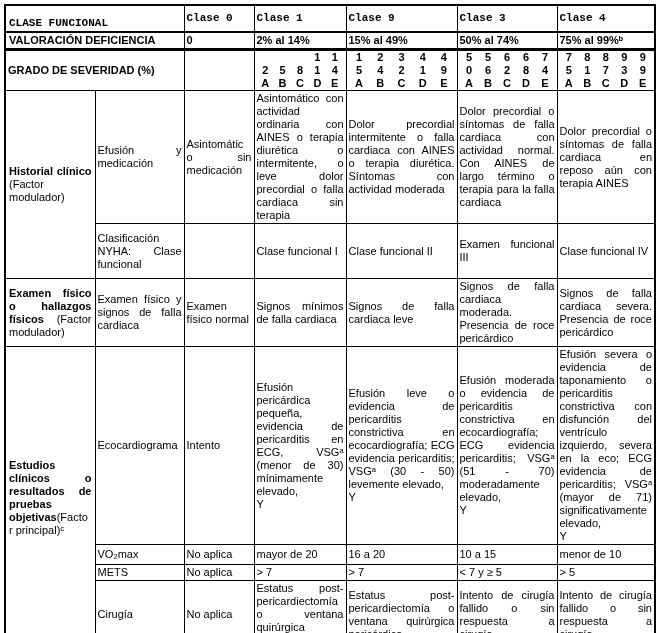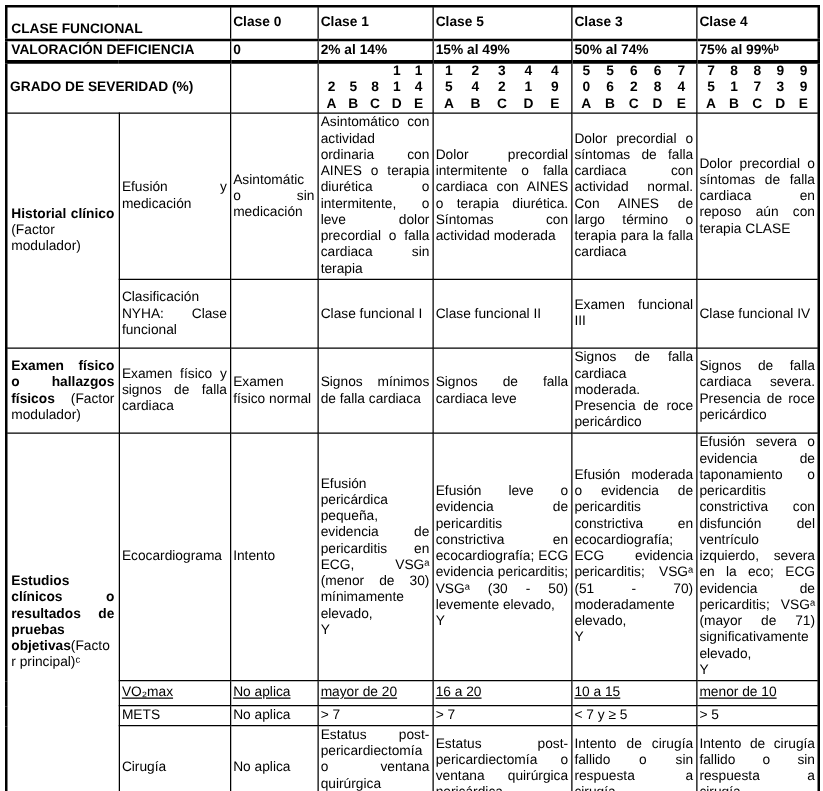--- a/index.html
+++ b/index.html
@@ -15,25 +15,25 @@
   }
   td{
     border:1px solid #000;padding:1px 2px;vertical-align:middle;
     overflow-wrap:anywhere;word-wrap:break-word;
   }
   .j{text-align:justify;margin-top:22px;}
   .c{text-align:left;}
   .b{font-weight:bold;}
   .vb{vertical-align:bottom;}
   .pre{white-space:pre-wrap;}
-  tr.hr1 td{border-bottom-width:2px;}
+  tr.hr1 td{border-bottom-width:2px;font-family:Liberation Mono, monospace;}
   tr.hr2 td{border-bottom-width:3px;}
   tr.r1{height:27px;} tr.r2{height:16px;margin-top:40px;} tr.r3{height:39px;}
   tr.r4{height:126px;} tr.r5{height:55px;} tr.r6{height:66px;}
-  tr.r7{height:188px;} tr.r8{height:20px;text-decoration:underline;} tr.r9{height:15px;}
+  tr.r7{height:188px;} tr.r8{height:20px;} tr.r9{height:15px;}
   tr.r10{height:60px;}
   td.sev{padding:0 2px;vertical-align:bottom;}
   .sevrow{
     display:grid;grid-template-columns:repeat(5,1fr);
     font-weight:bold;text-align:center;line-height:13px;min-height:13px;
   }
   .grp{padding-left:3px;padding-right:3px;}
 </style>
 </head>
 <body>
@@ -48,21 +48,21 @@
         <col style="width:111px">
         <col style="width:100px">
         <col style="width:98px">
   </colgroup>
 
   <tbody>
         <tr class="r1 hr1">
     <td colspan="2" class="b vb grp">CLASE FUNCIONAL</td>
     <td class="c b">Clase 0</td>
     <td class="c b">Clase 1</td>
-    <td class="c b">Clase 5</td>
+    <td class="c b">Clase 9</td>
     <td class="c b">Clase 3</td>
     <td class="c b">Clase 4</td>
   </tr>
 
   <tr class="r2 hr2">
     <td colspan="2" class="b grp">VALORACIÓN DEFICIENCIA</td>
     <td class="c b">0</td>
     <td class="c b">2% al 14%</td>
     <td class="c b">15% al 49%</td>
     <td class="c b">50% al 74%</td>
@@ -168,21 +168,21 @@
 
   <tr class="r4">
     <td rowspan="2" class="j grp">
       <span class="b">Historial clínico</span><span> (Factor modulador)</span>
     </td>
     <td class="j">Efusión y medicación</td>
     <td class="j">Asintomátic o sin medicación</td>
     <td class="j">Asintomático con actividad ordinaria con AINES o terapia diurética o intermitente, o leve dolor precordial o falla cardiaca sin terapia</td>
     <td class="j">Dolor precordial intermitente o falla cardiaca con AINES o terapia diurética. Síntomas con actividad moderada</td>
     <td class="j">Dolor precordial o síntomas de falla cardiaca con actividad normal. Con AINES de largo término o terapia para la falla cardiaca</td>
-    <td class="j">Dolor precordial o síntomas de falla cardiaca en reposo aún con terapia CLASE</td>
+    <td class="j">Dolor precordial o síntomas de falla cardiaca en reposo aún con terapia AINES</td>
   </tr>
 
   <tr class="r5">
     <td class="j">Clasificación NYHA: Clase funcional</td>
     <td></td>
     <td class="j">Clase funcional I</td>
     <td class="j">Clase funcional II</td>
     <td class="j">Examen funcional III</td>
     <td class="j">Clase funcional IV</td>
   </tr>

